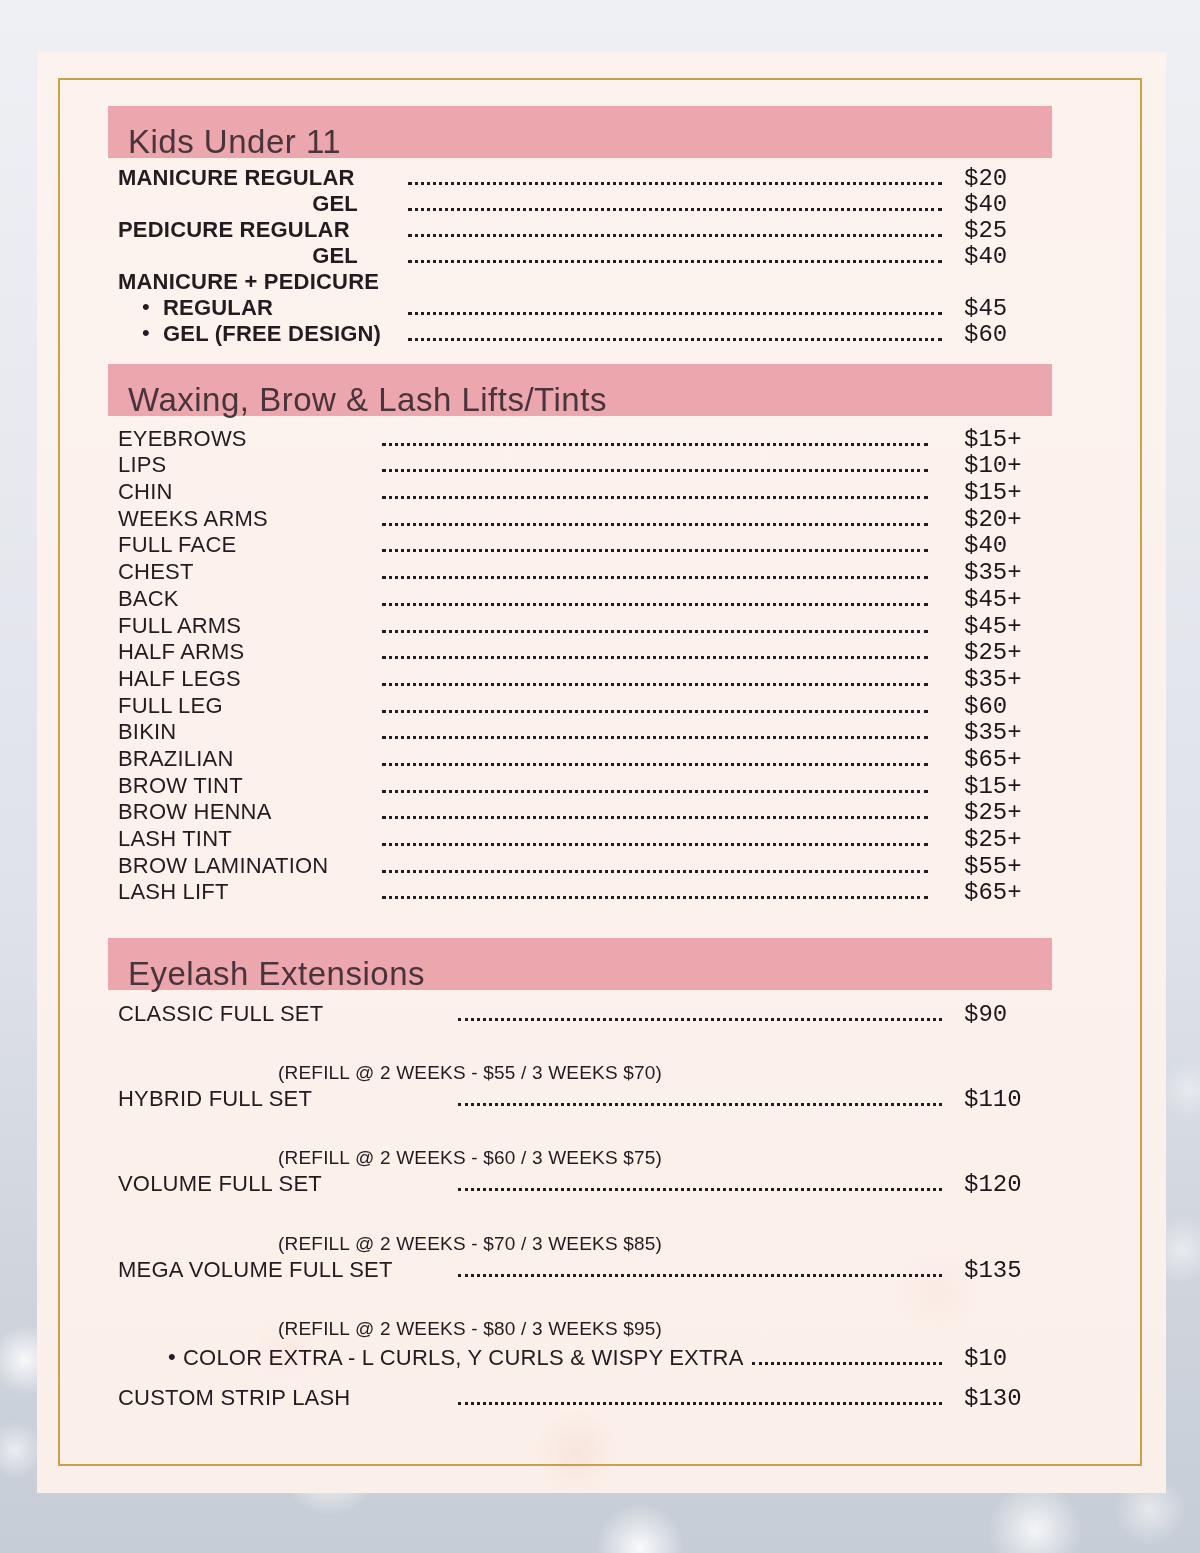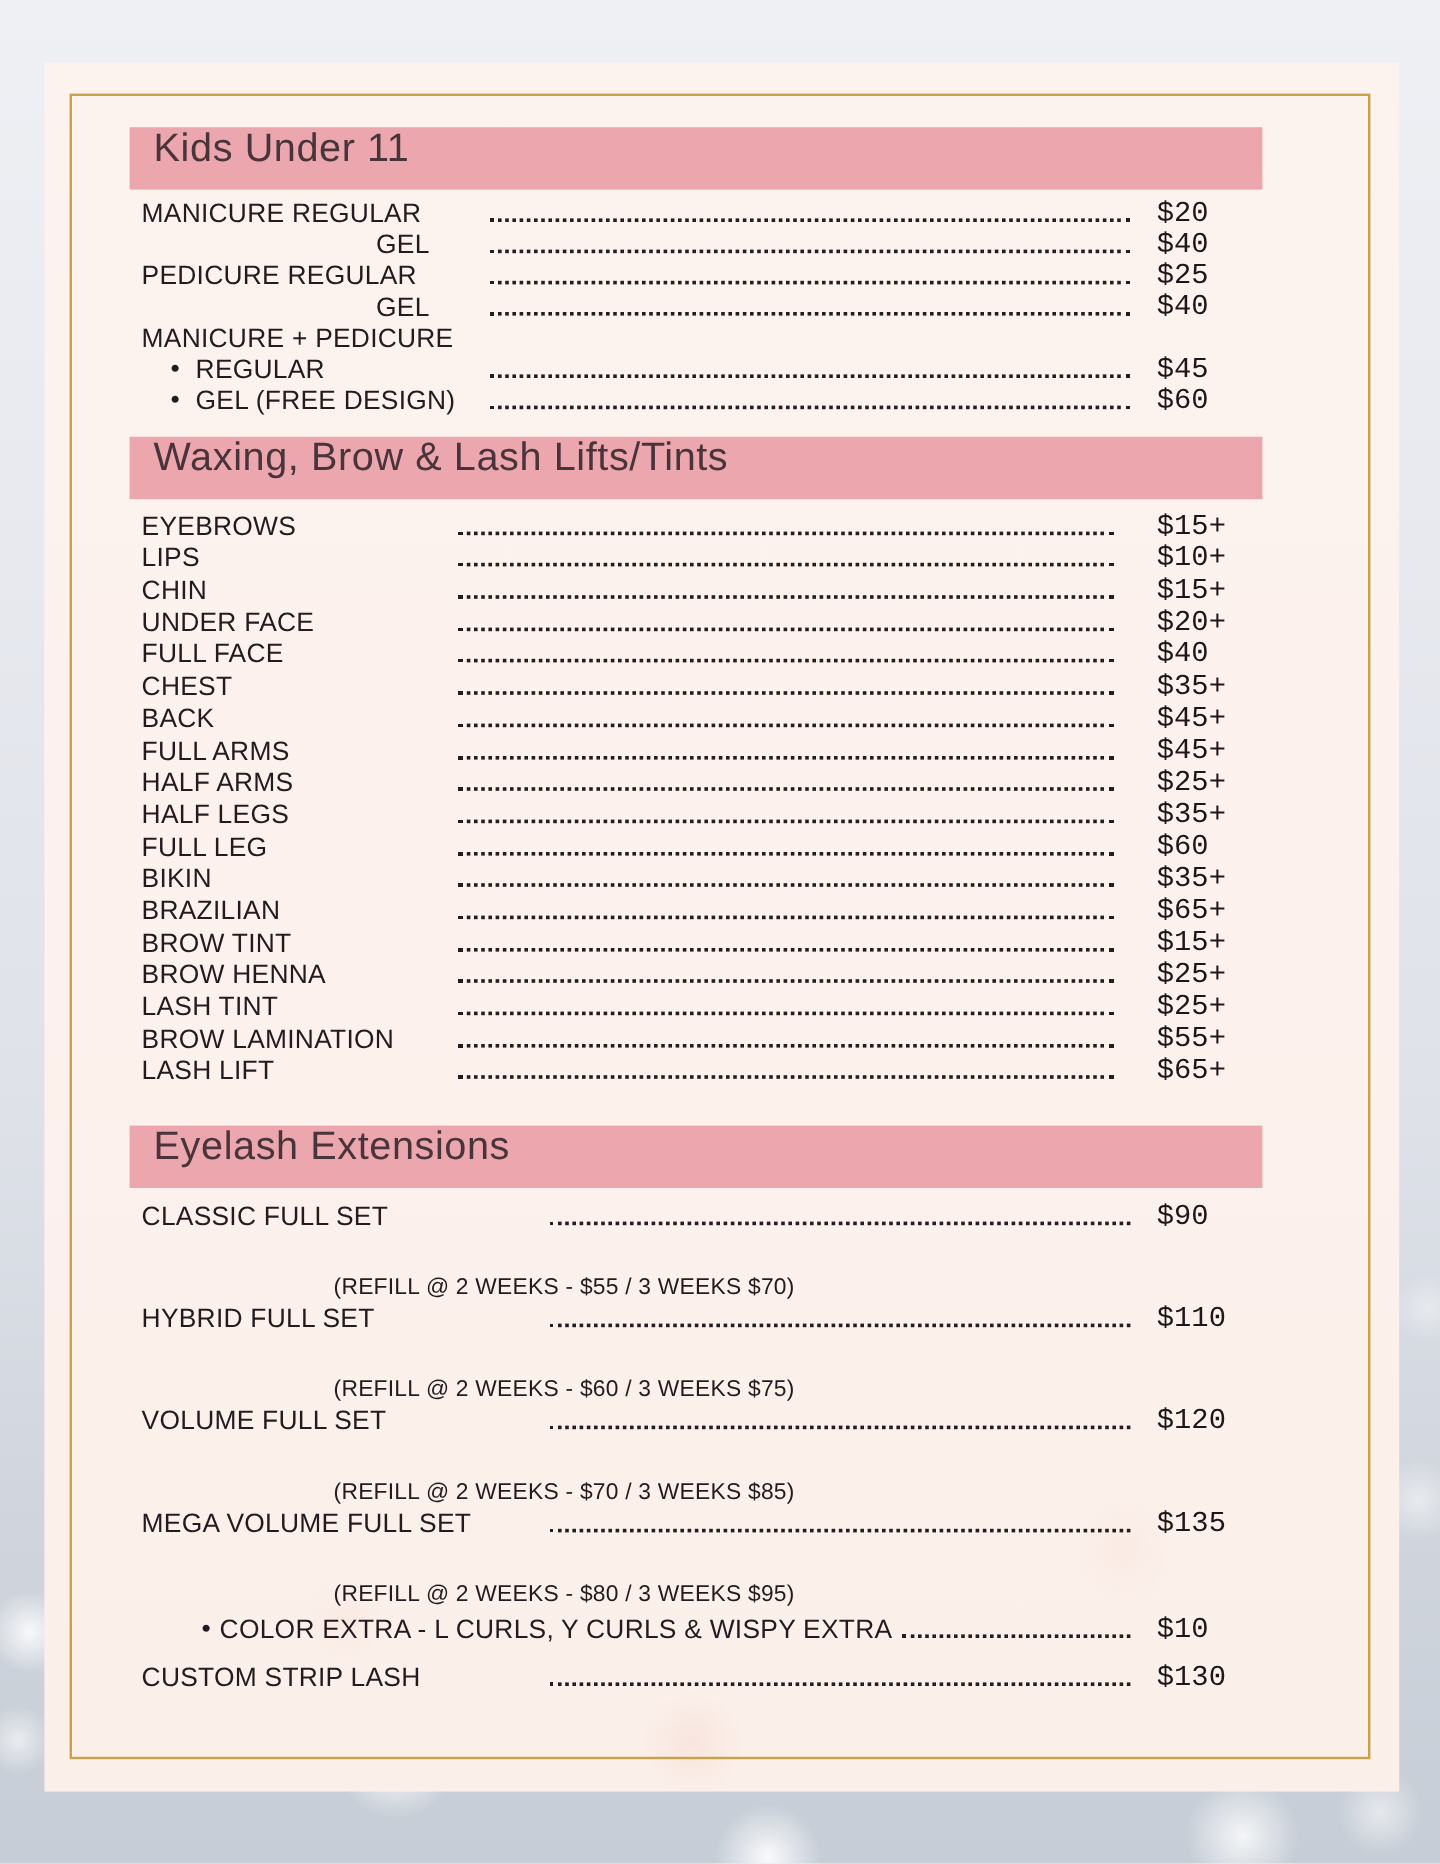--- a/index.html
+++ b/index.html
@@ -26,38 +26,38 @@
       radial-gradient(circle 55px at 900px 1240px, rgba(246,221,213,.3), rgba(246,221,213,0) 72%),
       linear-gradient(180deg,#fdf3ee 0%,#fcf1ec 55%,#fbefe9 100%);
   }
   .gold-frame{
     position:absolute;left:21px;top:26px;right:24px;bottom:27px;
     border:2px solid #c8a14b;pointer-events:none;
   }
   .content{position:absolute;left:81px;top:54px;width:926px;}
   .banner{
     height:52px;width:944px;margin:0 0 8px -10px;box-sizing:border-box;
-    background:#eca7ae;display:flex;align-items:flex-start;padding-left:20px;
+    background:#eca7ae;display:flex;align-items:flex-end;padding-left:20px;
   }
   .banner-text{
     font-size:33px;color:#4a343b;letter-spacing:.5px;line-height:1;
     font-family:"Liberation Sans",sans-serif;
   }
   .menu-section.s1{margin-top:16px;}
   .menu-section.s1 .banner{margin-bottom:10px;}
   .menu-section.s2{margin-top:15px;}
   .menu-section.s2 .banner{margin-bottom:11px;margin-top:32px;}
   .row{display:flex;align-items:flex-end;height:26px;}
   .s1 .row{height:26.7px;gap:14px;}
   .s2 .row{height:26.6px;}
   .label{
     flex:0 0 auto;font-size:22px;color:#231b1f;letter-spacing:.2px;
     line-height:1;padding-bottom:3px;box-sizing:border-box;white-space:nowrap;
   }
-  .s0 .label{min-width:282px;}
+  .s0 .label{min-width:282px;font-weight:bold;}
   .s1 .label{min-width:242px;}
   .s2 .label{min-width:332px;}
   .row.tab .label{text-align:right;padding-right:42px;}
   .bullet{
     flex:0 0 auto;width:45px;padding-left:24px;box-sizing:border-box;
     font-size:22px;color:#231b1f;line-height:1;padding-bottom:4px;
   }
   .s2 .bullet{width:65px;padding-left:50px;}
   .s0 .row.has-bullet .label{min-width:237px;}
   .s2 .row.has-bullet .label{min-width:0;}
@@ -190,21 +190,21 @@
       <span class="label">CHIN</span>
       <span class="dots"></span>
       <span class="price">$15+</span>
     </div>
 
   </div>
 
   <div class="row-wrap">
     <div class="row">
 
-      <span class="label">UNDER FACE</span>
+      <span class="label">WEEKS ARMS</span>
       <span class="dots"></span>
       <span class="price">$20+</span>
     </div>
 
   </div>
 
   <div class="row-wrap">
     <div class="row">
 
       <span class="label">FULL FACE</span>

